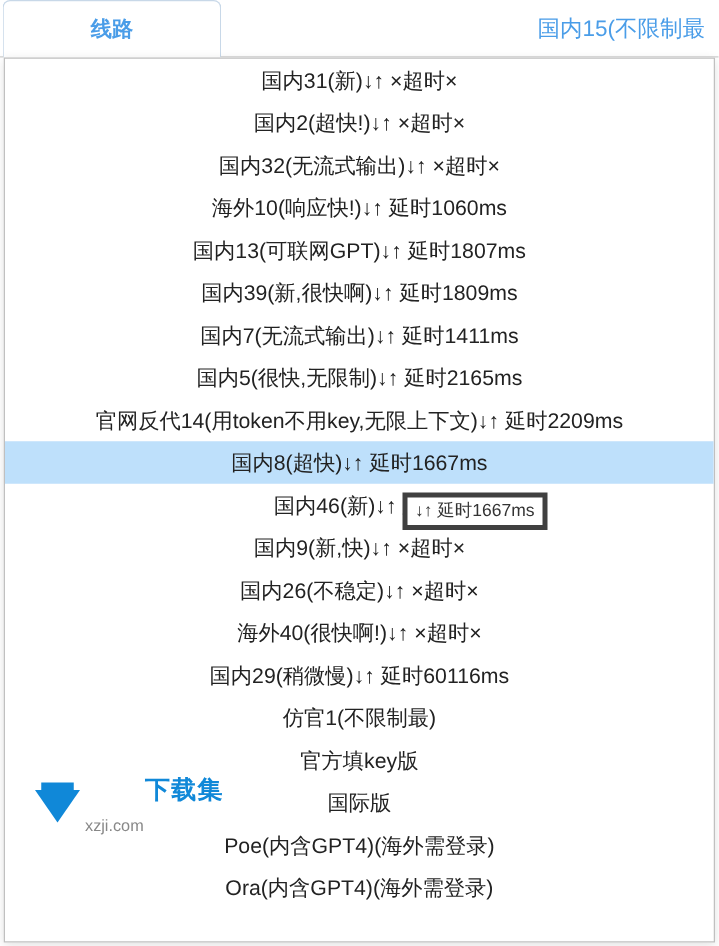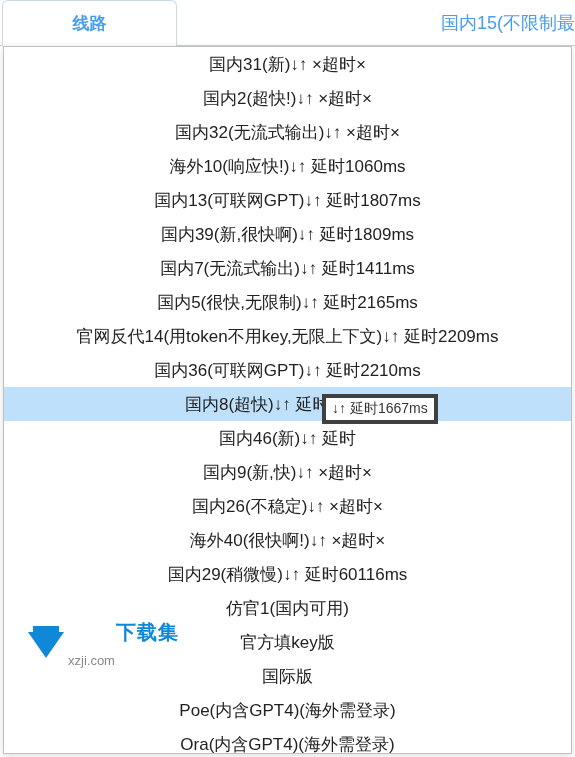--- a/index.html
+++ b/index.html
@@ -34,21 +34,21 @@
       background: #fff;
       margin-left: 2px;
     }
     .current-line {
       flex: 1;
       display: flex;
       align-items: center;
       justify-content: flex-end;
       color: #4a9de8;
       font-size: 18px;
-      padding-right: 0;
+      padding-right: 11px;
       overflow: hidden;
       white-space: nowrap;
     }
     .dropdown {
       position: absolute;
       top: 46px;
       left: 3px;
       right: 3px;
       bottom: 3px;
       border: 1px solid #c0c0c0;
@@ -134,28 +134,27 @@
   <div class="list" id="list">
       <div class="item">国内31(新)↓↑ ×超时×</div>
       <div class="item">国内2(超快!)↓↑ ×超时×</div>
       <div class="item">国内32(无流式输出)↓↑ ×超时×</div>
       <div class="item">海外10(响应快!)↓↑ 延时1060ms</div>
       <div class="item">国内13(可联网GPT)↓↑ 延时1807ms</div>
       <div class="item">国内39(新,很快啊)↓↑ 延时1809ms</div>
       <div class="item">国内7(无流式输出)↓↑ 延时1411ms</div>
       <div class="item">国内5(很快,无限制)↓↑ 延时2165ms</div>
       <div class="item">官网反代14(用token不用key,无限上下文)↓↑ 延时2209ms</div>
-      <div class="item">国内36(可联网GPT)↓↑ 延时2210ms</div>
       <div class="item selected">国内8(超快)↓↑ 延时1667ms</div>
       <div class="item">国内46(新)↓↑ 延时</div>
       <div class="item">国内9(新,快)↓↑ ×超时×</div>
       <div class="item">国内26(不稳定)↓↑ ×超时×</div>
       <div class="item">海外40(很快啊!)↓↑ ×超时×</div>
       <div class="item">国内29(稍微慢)↓↑ 延时60116ms</div>
-      <div class="item">仿官1(国内可用)</div>
+      <div class="item">仿官1(不限制最)</div>
       <div class="item">官方填key版</div>
       <div class="item">国际版</div>
       <div class="item">Poe(内含GPT4)(海外需登录)</div>
       <div class="item">Ora(内含GPT4)(海外需登录)</div>
     </div>
 </div>
 
 <div class="tooltip">
   <span>↓↑ 延时1667ms</span>
 </div>

